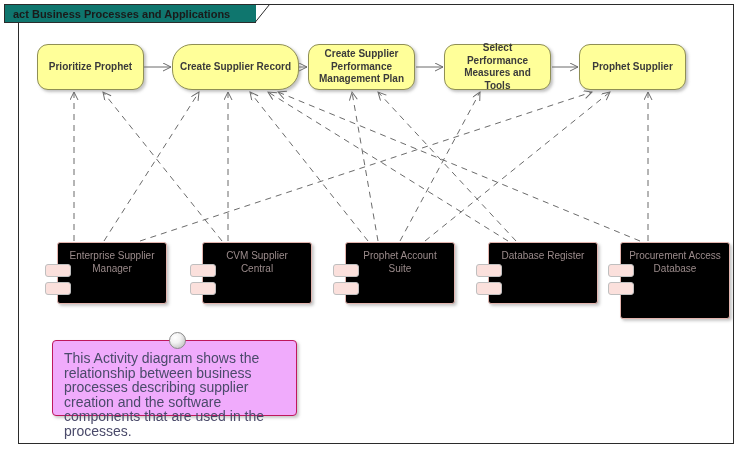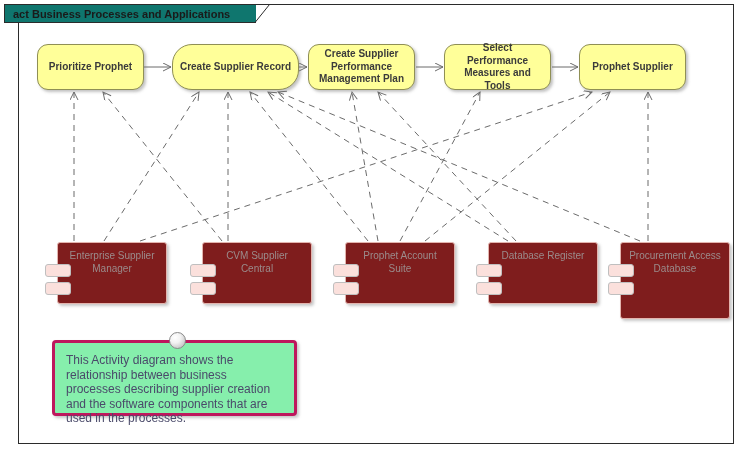--- a/index.html
+++ b/index.html
@@ -92,21 +92,21 @@
   .component-wrap {
     position: absolute;
     z-index: 4;
   }
   .component-body {
     position: absolute;
     left: 12px;
     top: 0;
     right: 0;
     bottom: 0;
-    background: #7f1d1d;
+    background: #000000;
     border: 1px solid #e3b4ae;
     border-radius: 3px;
     box-shadow: 2px 2px 3px rgba(120,120,120,0.40);
     display: flex;
     align-items: flex-start;
     justify-content: center;
     text-align: center;
     padding-top: 6px;
     box-sizing: border-box;
   }
@@ -127,27 +127,27 @@
     border-radius: 3px;
     box-sizing: border-box;
     z-index: 5;
   }
   .component-tab.t1 { top: 22px; }
   .component-tab.t2 { top: 40px; }
 
   
   .note {
     position: absolute;
-    background: #86efac;
-    border: 3px solid #be185d;
+    background: #f0abfc;
+    border: 1px solid #be185d;
     border-radius: 4px;
     box-shadow: 2px 2px 3px rgba(120,120,120,0.40);
     box-sizing: border-box;
     padding: 10px 11px 8px 11px;
-    font-size: 12px;
+    font-size: 14px;
     color: #4a4a6a;
     line-height: 14.5px;
     z-index: 4;
   }
   .note .label { display: block; }
   .note-anchor {
     position: absolute;
     width: 17px;
     height: 17px;
     border-radius: 50%;

